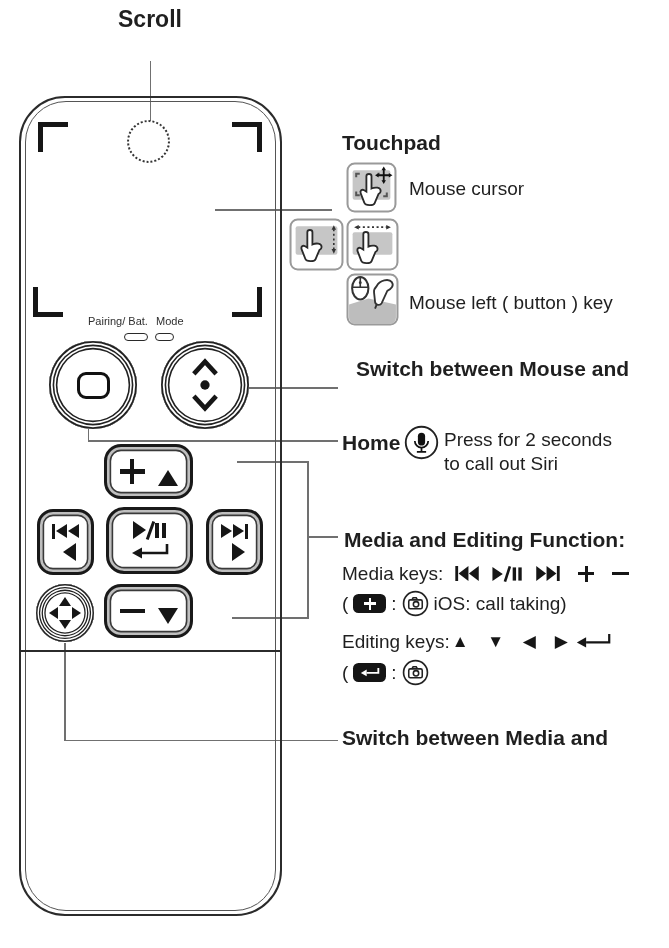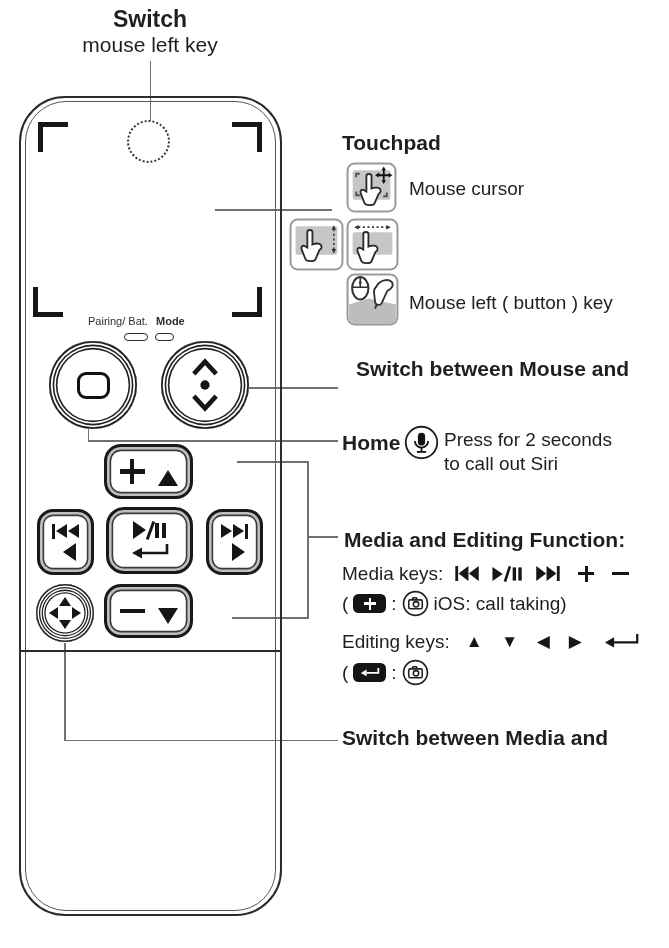--- a/index.html
+++ b/index.html
@@ -65,22 +65,21 @@
   .badge-plus::before{content:"";position:absolute;left:0;top:4.8px;width:12px;height:2.5px;background:#fff;}
   .badge-plus::after{content:"";position:absolute;left:4.8px;top:0;width:2.5px;height:12px;background:#fff;}
   .glyph-row{display:flex;align-items:center;}
   .edit-glyphs{font-size:17px;letter-spacing:7px;color:#161616;}
 </style>
 </head>
 <body>
 
 <div class="canvas">
 
-  <div class="abs top-title">Switch</div>
-  <div class="abs top-sub">mouse left key</div>
+  <div class="abs top-title">Scroll</div>
 
   <div class="ldr" style="left:149.5px;top:61px;width:1.6px;height:60px;"></div>
   <div class="ldr" style="left:215px;top:209px;width:117px;height:1.6px;"></div>
   <div class="ldr" style="left:238px;top:387px;width:100px;height:1.6px;"></div>
   <div class="ldr" style="left:87.5px;top:414px;width:1.6px;height:27px;"></div>
   <div class="ldr" style="left:87.5px;top:440px;width:250px;height:1.6px;"></div>
   <div class="ldr" style="left:237px;top:461px;width:71.5px;height:1.6px;"></div>
   <div class="ldr" style="left:307px;top:461px;width:1.6px;height:158px;"></div>
   <div class="ldr" style="left:232px;top:617px;width:76.5px;height:1.6px;"></div>
   <div class="ldr" style="left:308px;top:536px;width:30px;height:1.6px;"></div>
@@ -90,21 +89,21 @@
   <div class="abs remote-outer"></div>
   <div class="abs remote-inner"></div>
   <div class="abs remote-split"></div>
   <div class="abs bk bk-tl"></div>
   <div class="abs bk bk-tr"></div>
   <div class="abs bk bk-bl"></div>
   <div class="abs bk bk-br"></div>
   <div class="abs dotted-circle"></div>
 
   <div class="abs led-label" style="left:88px;top:315px;">Pairing/ Bat.</div>
-  <div class="abs led-label" style="left:156px;top:315px;font-weight:bold;">Mode</div>
+  <div class="abs led-label" style="left:156px;top:315px;">Mode</div>
   <div class="abs led" style="left:124px;top:333px;width:24px;"></div>
   <div class="abs led" style="left:155px;top:333px;width:19px;"></div>
 
   <div class="abs ring-btn" style="left:49px;top:341px;width:88px;height:88px;">
     <div class="home-square"></div>
   </div>
   <div class="abs ring-btn" style="left:161px;top:341px;width:88px;height:88px;">
     <svg width="38" height="54" viewBox="0 0 40 58">
       <polyline points="8,17 20,4 32,17" fill="none" stroke="#161616" stroke-width="5"></polyline>
       <circle cx="20" cy="29" r="5" fill="#161616"></circle>
@@ -255,21 +254,21 @@
     <span>:</span>
     <svg width="27" height="27" viewBox="0 0 26 26">
       <circle cx="13" cy="13" r="11.5" fill="none" stroke="#222" stroke-width="1.6"></circle>
       <rect x="6.5" y="9.5" width="13" height="8.5" rx="1.5" fill="none" stroke="#222" stroke-width="1.5"></rect>
       <path d="M9.5 9.5 l1.2-2 h3 l1.2 2" fill="none" stroke="#222" stroke-width="1.5"></path>
       <circle cx="13.5" cy="13.8" r="2.6" fill="none" stroke="#222" stroke-width="1.5"></circle>
     </svg>
     <span>iOS: call taking)</span>
   </div>
 
-  <div class="abs glyph-row" style="left:342px;top:629px;gap:16px;">
+  <div class="abs glyph-row" style="left:342px;top:629px;gap:2px;">
     <span class="body-txt">Editing keys:</span>
     <span class="edit-glyphs">▲ ▼ ◀ ▶</span>
     <svg width="37" height="17" viewBox="0 0 40 18" style="margin-left:-2px;">
       <path d="M37 1 V10 H12" fill="none" stroke="#161616" stroke-width="2.4"></path>
       <polygon points="12,4.5 12,15.5 2,10" fill="#161616"></polygon>
     </svg>
   </div>
 
   <div class="abs note-row" style="left:342px;top:659px;">
     <span>(</span>

